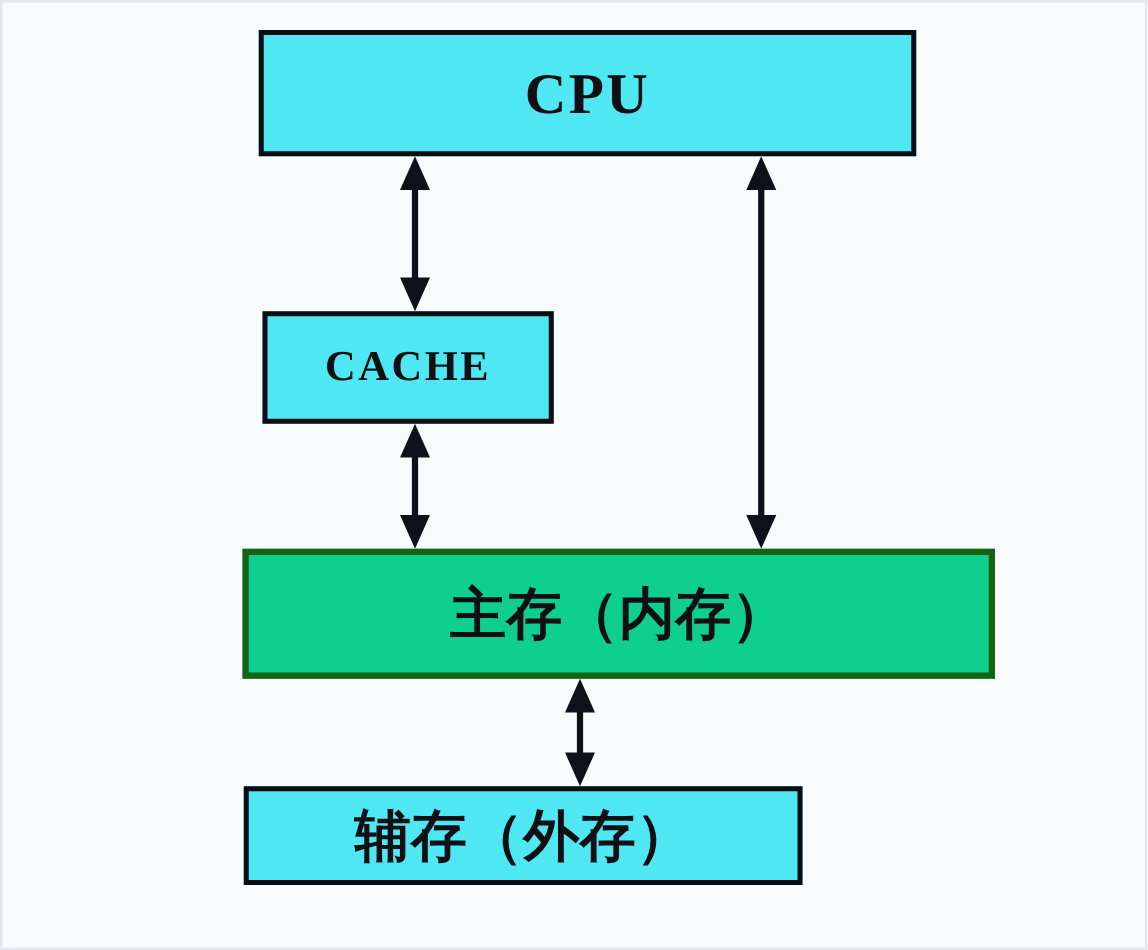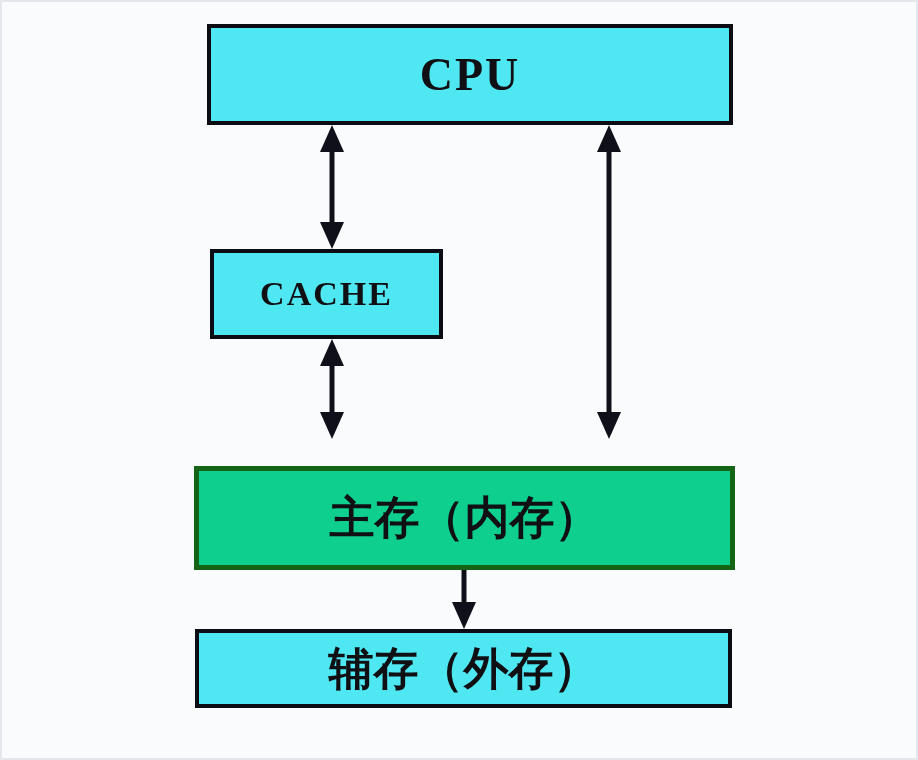--- a/index.html
+++ b/index.html
@@ -42,26 +42,25 @@
   }
   .node-cpu {
     left: 205px; top: 22px; width: 526px; height: 101px;
     font-size: 46px; letter-spacing: 2px;
   }
   .node-cache {
     left: 208px; top: 247px; width: 233px; height: 90px;
     font-size: 34px; letter-spacing: 2px;
   }
   .node-main {
-    left: 192px; top: 437px; width: 541px; height: 104px;
+    left: 192px; top: 437px; width: 602px; height: 104px;
     font-size: 45px;
-    margin-top: 27px;
   }
   .node-aux {
-    left: 193px; top: 627px; width: 537px; height: 79px;
+    left: 193px; top: 627px; width: 447px; height: 79px;
     font-size: 45px;
   }
   .arrows {
     position: absolute;
     left: 0; top: 0;
     width: 918px; height: 760px;
     pointer-events: none;
   }
   .arrows line { stroke: var(--arrow); stroke-width: 5; }
   .arrows polygon { fill: var(--arrow); }

